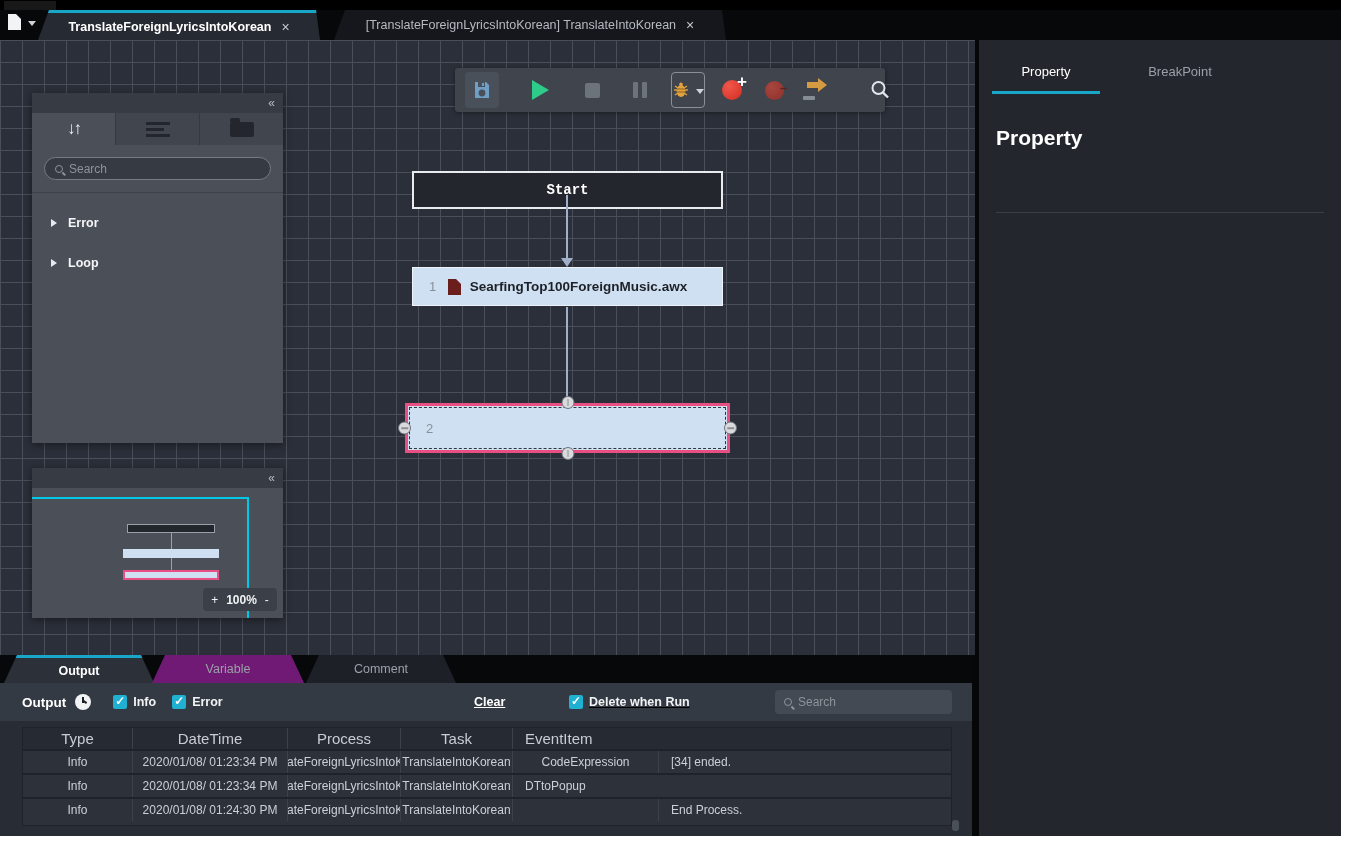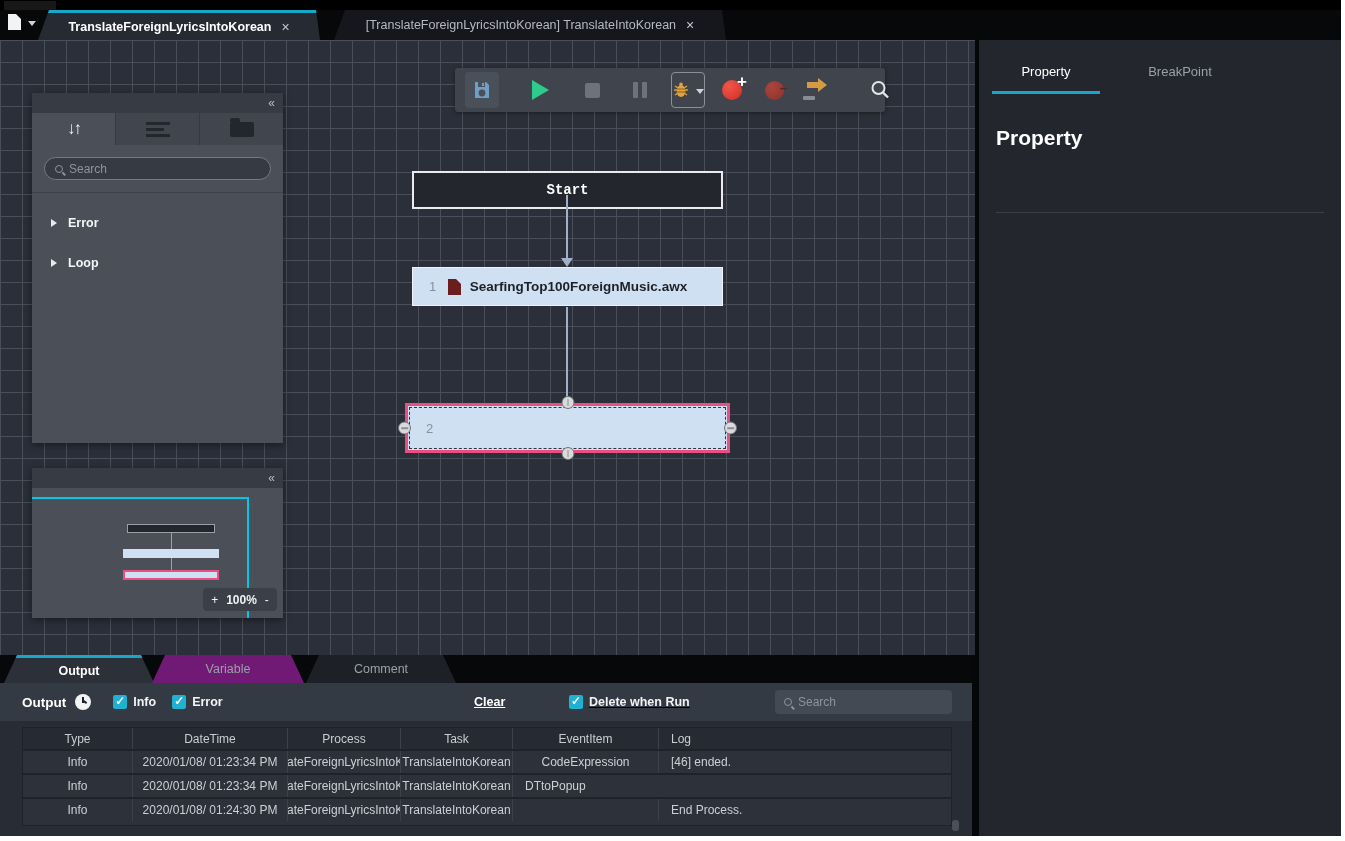--- a/index.html
+++ b/index.html
@@ -124,21 +124,21 @@
   .chk-pair { display:flex; align-items:center; gap:6px; margin-left:22px; cursor:pointer; }
   .chk { width:14px; height:14px; background:#1fb0d2; border-radius:2px; position:relative; }
   .chk::after { content:"\2713"; position:absolute; left:2px; top:-1px; color:#fff; font-size:12px; font-weight:bold; }
   .chk-label { color:#f2f3f5; font-size:12.5px; font-weight:bold; }
   .clear-link { position:absolute; left:474px; color:#ffffff; font-size:12.5px; font-weight:bold; text-decoration:underline; cursor:pointer; }
   .dwr { position:absolute; left:561px; margin-left:8px;text-decoration:underline; }
   .search-box { position:absolute; left:775px; width:177px; height:24px; background:#434a53; border-radius:4px; display:flex; align-items:center; padding:0 9px; gap:6px; }
   .btable { position:absolute; left:22px; right:20px; top:72px; bottom:10px; border:1px solid #1f2228; background:#2d313a; }
   .trow { display:grid; grid-template-columns:110px 155px 113px 112px 146px 1fr; }
   .thead { background:#262a32; }
-  .thead .tcell { color:#c9cdd3; font-size:12px; height:21px; }
+  .thead .tcell { color:#c9cdd3; font-size:15px; height:21px; }
   .tcell { display:flex; align-items:center; justify-content:center; border-right:1px solid #3c414a; overflow:hidden; height:22px; color:#ccd0d6; font-size:12px; white-space:nowrap; }
   .tcell:last-child { border-right:none; justify-content:flex-start; padding-left:12px; }
   .tcell.clip span { white-space:nowrap; flex:none; }
   .trow.data { border-top:2px solid #1f2228; }
   .sb-thumb { position:absolute; right:13px; bottom:5px; width:7px; height:11px; background:#4a5058; border-radius:3px; cursor:pointer; }
 </style>
 </head>
 <body>
 
 <div class="app">
@@ -345,34 +345,33 @@
       </span>
     </div>
 
     <div class="btable">
       <div class="trow thead">
         <div class="tcell">Type</div>
         <div class="tcell">DateTime</div>
         <div class="tcell">Process</div>
         <div class="tcell">Task</div>
         <div class="tcell">EventItem</div>
-        <div class="tcell">Log</div>
       </div>
 
       <div class="trow data">
         <div class="tcell">Info</div>
         <div class="tcell">2020/01/08/ 01:23:34 PM</div>
         <div class="tcell clip">
             <span>TranslateForeignLyricsIntoKorean</span>
           </div>
         <div class="tcell clip">
             <span>TranslateIntoKorean</span>
           </div>
         <div class="tcell">CodeExpression</div>
-        <div class="tcell">[46] ended.</div>
+        <div class="tcell">[34] ended.</div>
       </div>
 
       <div class="trow data">
         <div class="tcell">Info</div>
         <div class="tcell">2020/01/08/ 01:23:34 PM</div>
         <div class="tcell clip">
             <span>TranslateForeignLyricsIntoKorean</span>
           </div>
         <div class="tcell clip">
             <span>TranslateIntoKorean</span>

